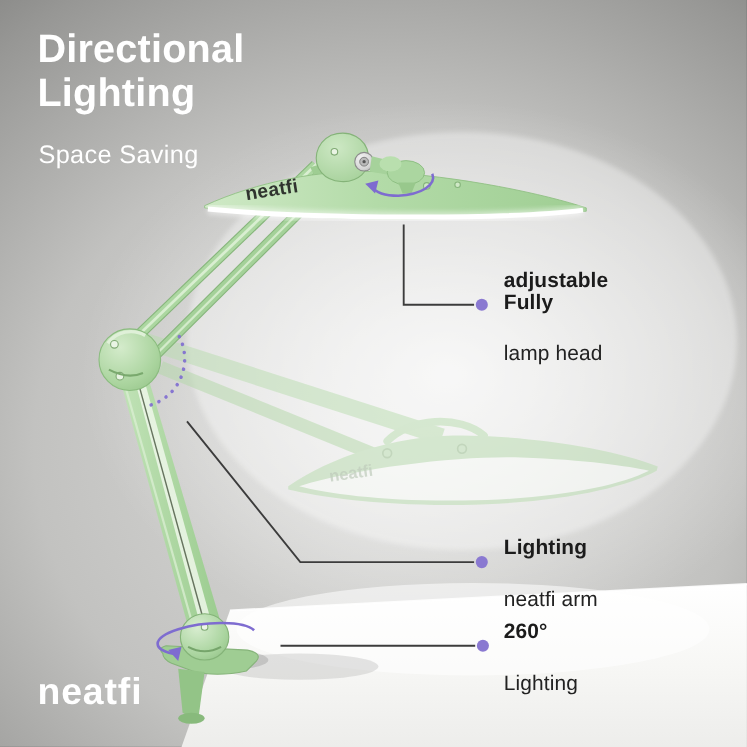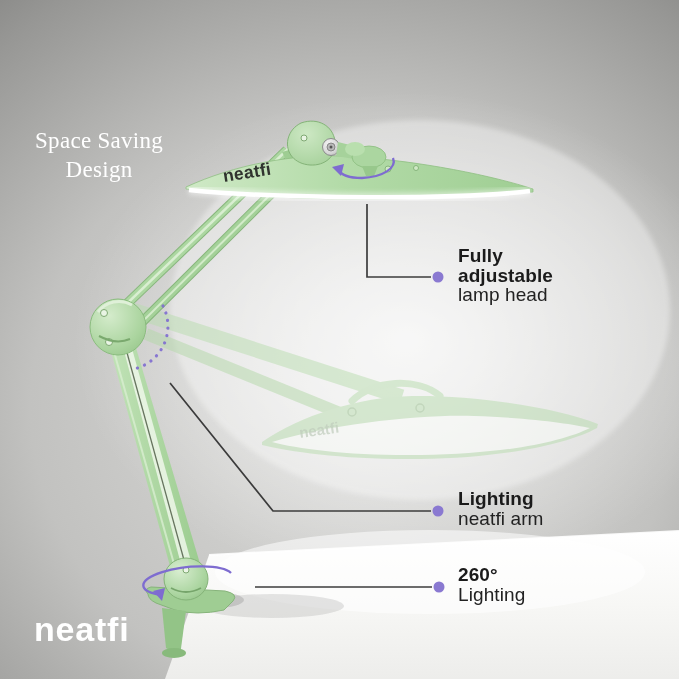--- a/index.html
+++ b/index.html
@@ -10,29 +10,29 @@
       radial-gradient(ellipse 540px 400px at 60% 50%, rgba(255,255,255,.75) 0%, rgba(255,255,255,0) 62%),
       radial-gradient(ellipse 125% 115% at 52% 60%, #dcdcda 0%, #c2c2c0 38%, #979795 62%, #757573 78%, #5e5e5d 100%);
   }
   .scene{position:absolute;left:0;top:0;}
   .page-title{
     position:absolute;left:34px;top:24px;color:#fff;font-weight:700;
     font-size:36px;line-height:40px;letter-spacing:.2px;
   }
   .subtitle{
     position:absolute;left:35px;top:126px;color:#fff;font-weight:400;
-    font-family:Liberation Serif, serif;
-    font-size:23px;line-height:29px;letter-spacing:.3px;text-align:center;
+    font-family:Liberation Sans, sans-serif;
+    font-size:23px;line-height:29px;letter-spacing:.3px;
   }
   .callout{
     position:absolute;left:458px;color:#1b1b1b;
     font-size:19px;line-height:19.5px;letter-spacing:.1px;
   }
   .callout .b{font-weight:700;display:block;}
-  .callout .n{font-weight:400;display:block;color:#222;}
+  .callout .n{font-weight:400;display:block;color:#222;margin-top:27px;}
   .brand-logo{
     position:absolute;left:34px;top:610px;color:#fff;font-weight:700;
     font-size:34px;letter-spacing:.8px;
   }
 </style>
 </head>
 <body>
 
 <div class="canvas">
 
@@ -165,28 +165,31 @@
     <g fill="none" stroke="#3c3c3c" stroke-width="1.7">
       <path d="M367,204 L367,277 L431,277"></path>
       <path d="M170,383 L273,511 L431,511"></path>
       <path d="M255,587 L432,587"></path>
       <circle cx="438" cy="277" r="5.5" fill="#8a79d1" stroke="none"></circle>
       <circle cx="438" cy="511" r="5.5" fill="#8a79d1" stroke="none"></circle>
       <circle cx="439" cy="587" r="5.5" fill="#8a79d1" stroke="none"></circle>
     </g>
   </svg>
 
+  <div class="page-title">
+    <div>Directional</div>
+    <div>Lighting</div>
+  </div>
   <div class="subtitle">
     <div>Space Saving</div>
-    <div>Design</div>
   </div>
 
   <div class="callout" style="top:246px">
+    <span class="b">adjustable</span>
     <span class="b">Fully</span>
-    <span class="b">adjustable</span>
     <span class="n">lamp head</span>
   </div>
 
   <div class="callout" style="top:489px">
     <span class="b">Lighting</span>
     <span class="n">neatfi arm</span>
   </div>
 
   <div class="callout" style="top:565px">
     <span class="b">260°</span>

